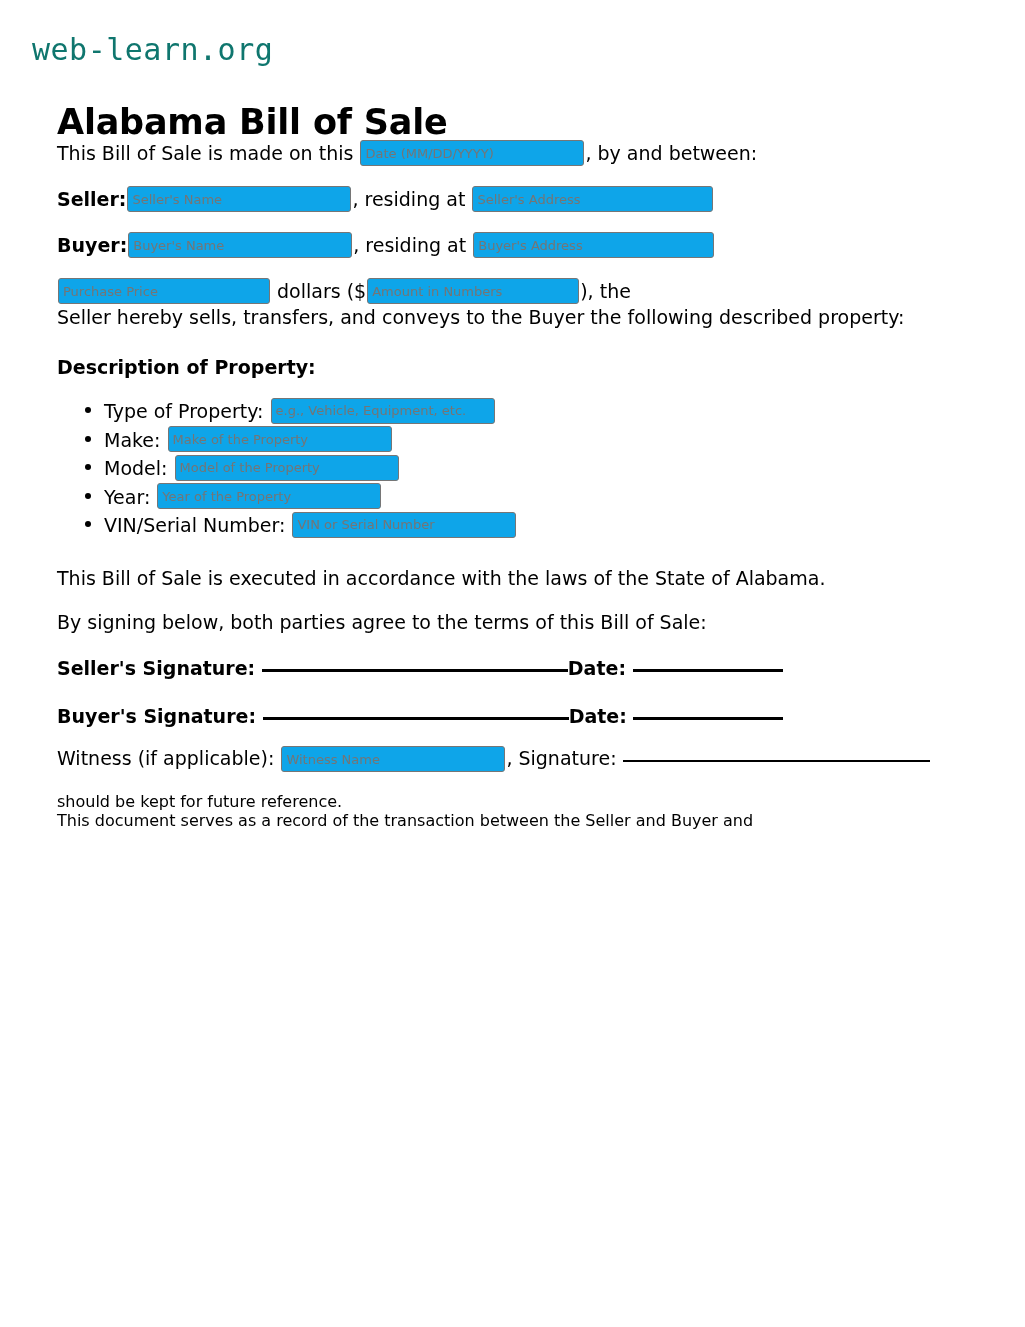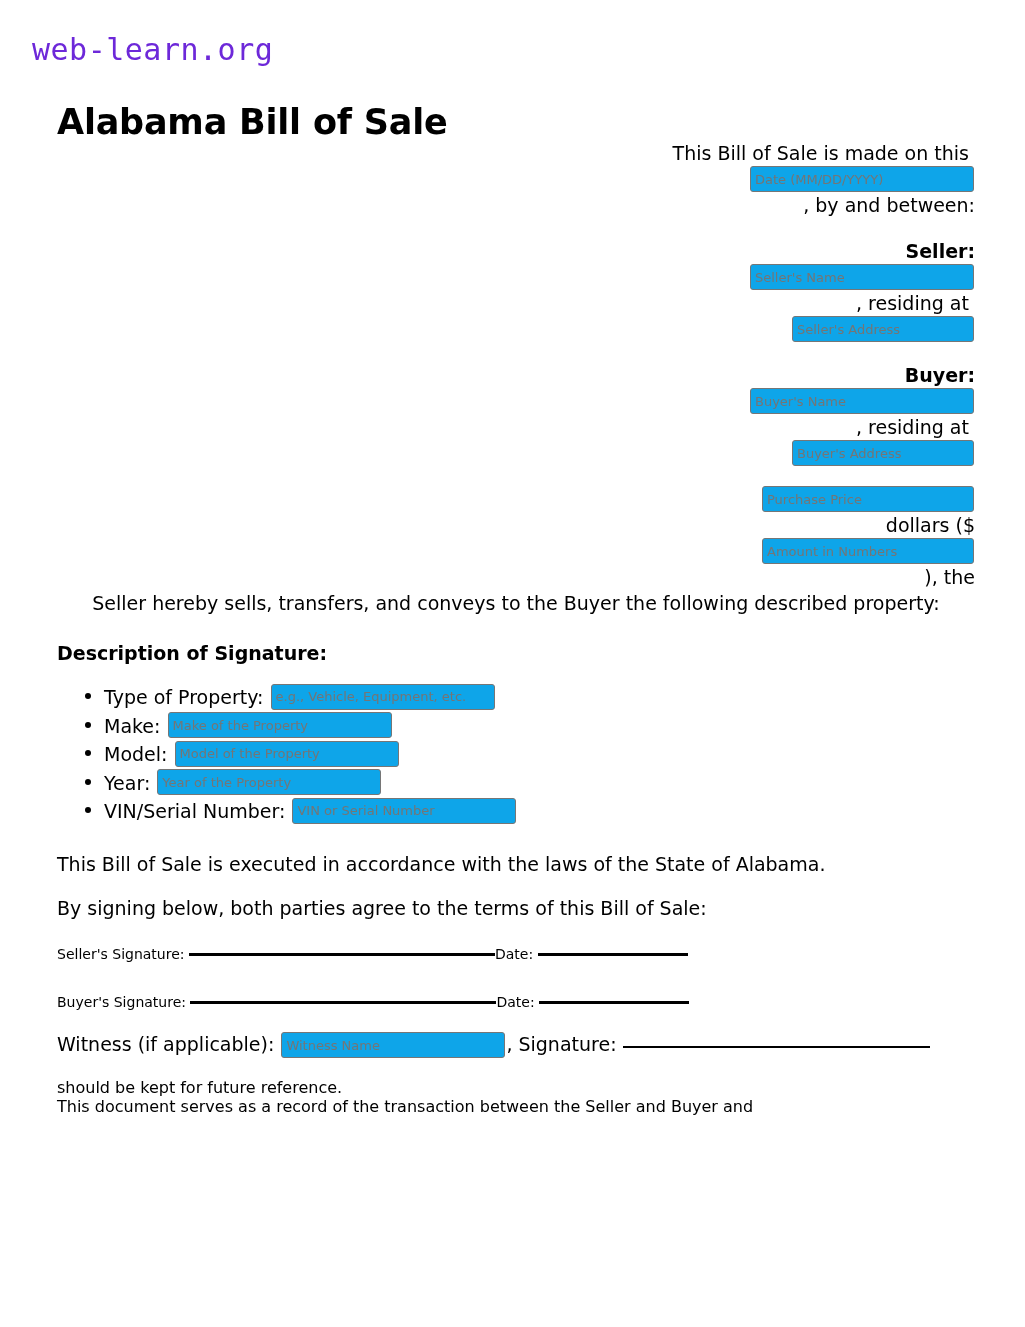--- a/index.html
+++ b/index.html
@@ -17,21 +17,21 @@
   }
   .page {
     padding: 0;
   }
   .site-name {
     position: absolute;
     left: 32px;
     top: 32px;
     font-family: "DejaVu Sans Mono", "Liberation Mono", monospace;
     font-size: 30px;
-    color: #6d28d9;
+    color: #0f766e;
     letter-spacing: 0.5px;
     line-height: 1.2;
     white-space: nowrap;
     text-align: center;
   }
   .doc-title {
     position: absolute;
     left: 57px;
     top: 74px;
     font-size: 35px;
@@ -48,25 +48,24 @@
     width: 918px;
   }
   p.para {
     margin: 0 0 0 0;
     font-size: 19px;
     line-height: 26px;
     color: #000;
   }
   .row {
     display: flex;
-    align-items: flex-end;
+    align-items: flex-start;
     flex-wrap: nowrap;
     font-size: 19px;
     line-height: 26px;
-    flex-direction: column;
   }
   .bold {
     font-weight: bold;
   }
   .txt {
     white-space: pre;
   }
   .field {
     display: inline-block;
     box-sizing: border-box;
@@ -81,29 +80,28 @@
     outline: none;
     vertical-align: middle;
     margin: 0 1px;
   }
   .field::placeholder {
     color: #757575;
     opacity: 1;
   }
   .w224 { width: 224px; }
   .w222 { width: 212px; }
-  .w225 { width: 182px; }
+  .w225 { width: 241px; }
 
   .price-para {
     font-size: 19px;
     line-height: 26px;
   }
   .price-line2 {
     margin-top: 0px;
-    text-align: center;
   }
   .section-title {
     font-size: 19px;
     font-weight: bold;
     margin: 0;
   }
   ul.prop-list {
     list-style: disc;
     margin: 0;
     padding-left: 47px;
@@ -112,23 +110,23 @@
     font-size: 19px;
     line-height: 26px;
     margin-bottom: 1px;
     display: list-item;
   }
   ul.prop-list li .lbl {
     vertical-align: middle;
     text-align: center;
   }
   .sig-row {
-    font-size: 14px;
-    line-height: 26px;
-    font-weight: normal;
+    font-size: 19px;
+    line-height: 26px;
+    font-weight: bold;
     white-space: nowrap;
   }
   .sig-line {
     display: inline-block;
     border-bottom: 3px solid #000;
     vertical-align: baseline;
     position: relative;
     top: -3px;
   }
   .sig-line.long { width: 306px; }
@@ -194,21 +192,21 @@
           <input class="field w222" type="text" placeholder="Purchase Price" style="">
           <span class="txt"> dollars ($</span>
           <input class="field w222" type="text" placeholder="Amount in Numbers" style="">
           <span class="txt">), the</span>
         </span>
       <div class="price-line2">Seller hereby sells, transfers, and conveys to the Buyer the following described property:</div>
     </div>
 
     <div class="gap-26"></div>
 
-    <div class="section-title">Description of Signature:</div>
+    <div class="section-title">Description of Property:</div>
 
     <div class="gap-18"></div>
 
     <ul class="prop-list">
       <li><span class="lbl">Type of Property: </span><input class="field w224" type="text" placeholder="e.g., Vehicle, Equipment, etc." style=""></li>
       <li><span class="lbl">Make: </span><input class="field w224" type="text" placeholder="Make of the Property" style=""></li>
       <li><span class="lbl">Model: </span><input class="field w224" type="text" placeholder="Model of the Property" style=""></li>
       <li><span class="lbl">Year: </span><input class="field w224" type="text" placeholder="Year of the Property" style=""></li>
       <li><span class="lbl">VIN/Serial Number: </span><input class="field w224" type="text" placeholder="VIN or Serial Number" style=""></li>
     </ul>

